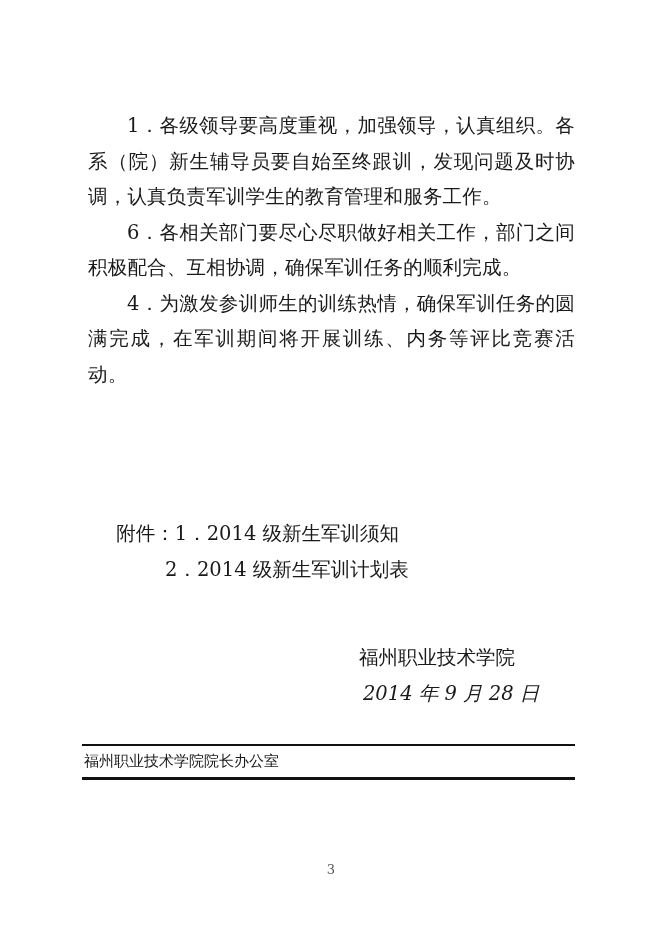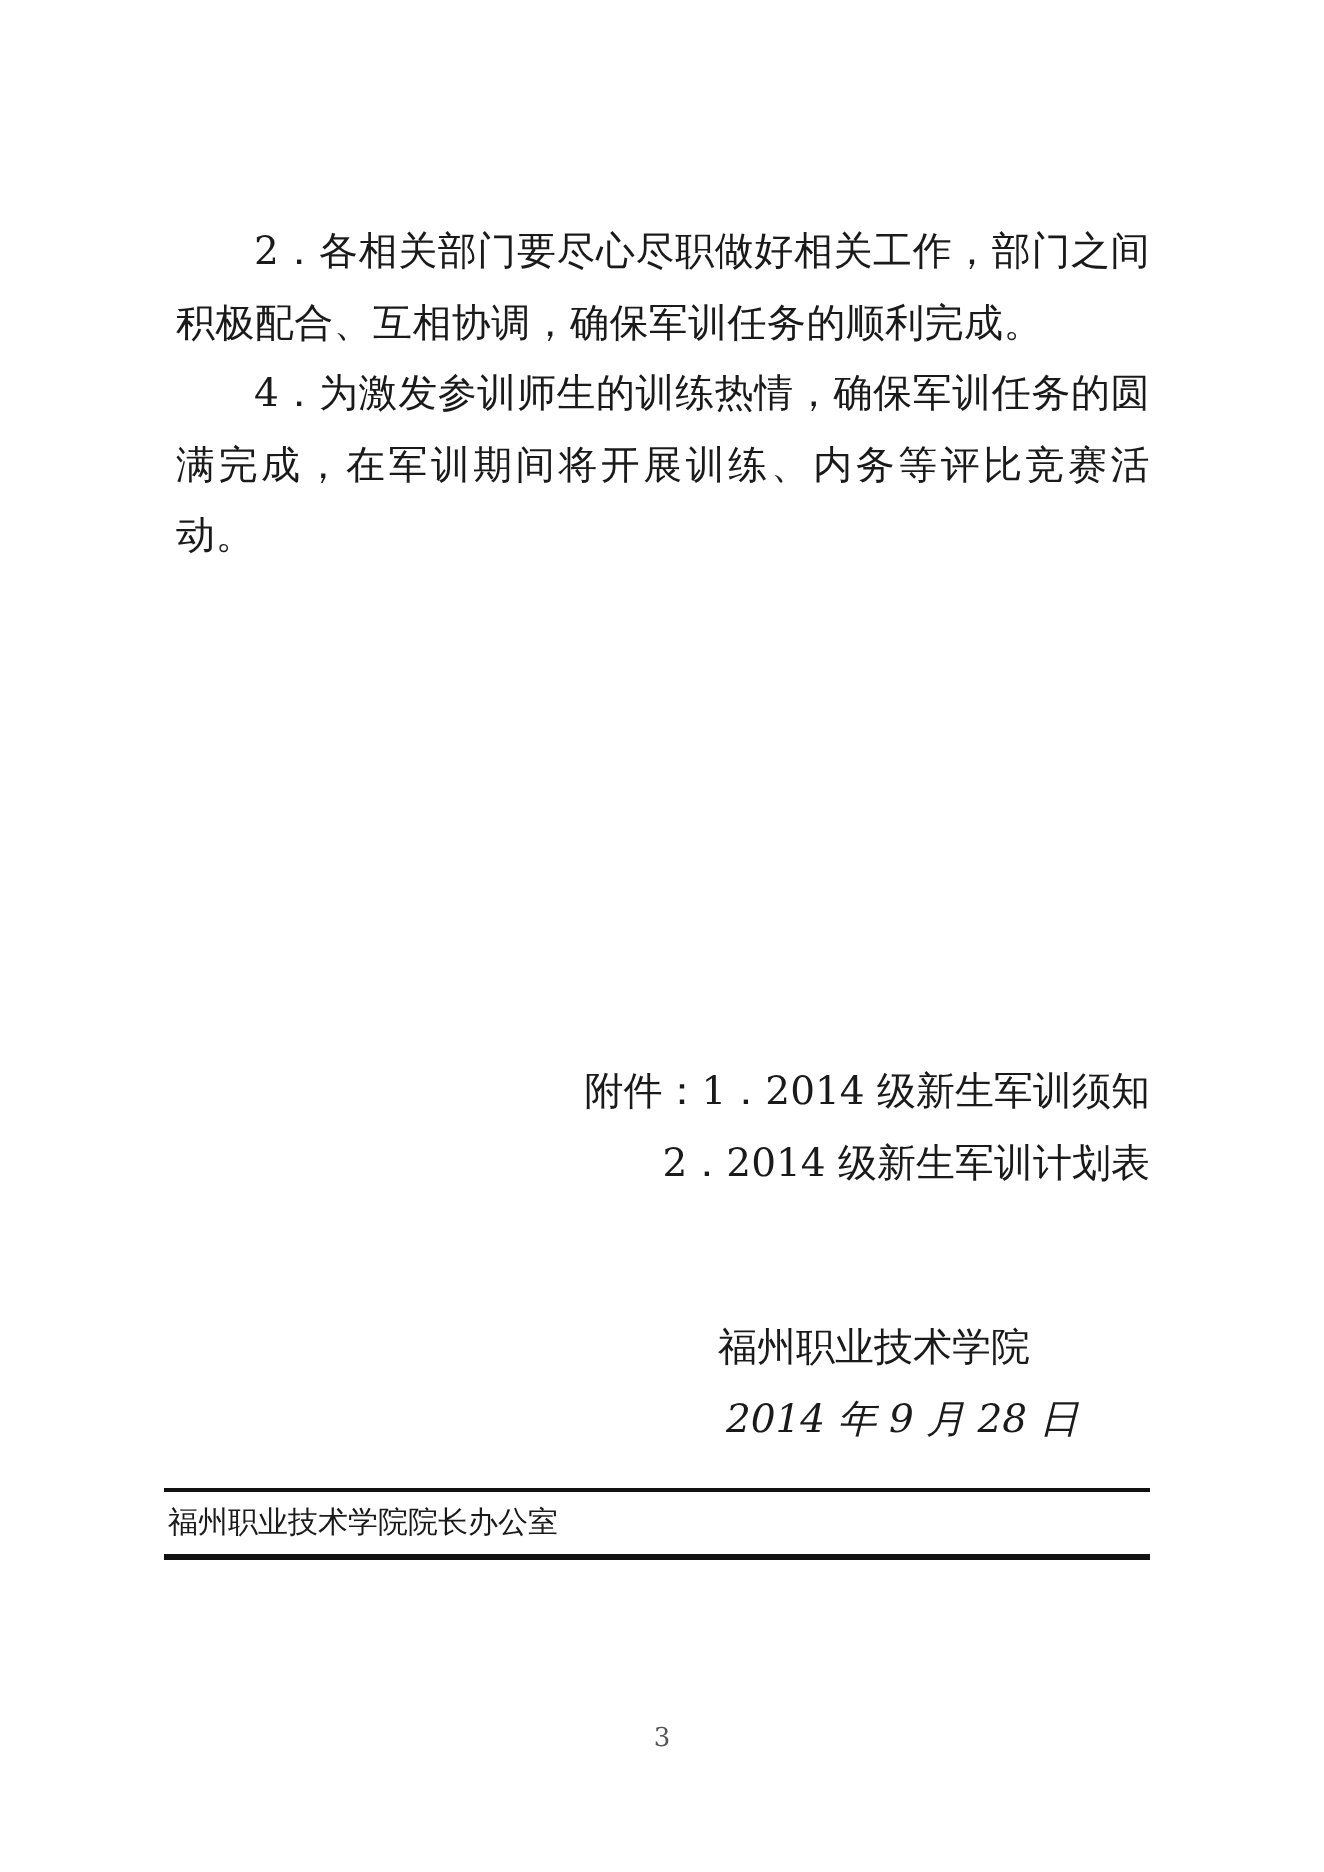--- a/index.html
+++ b/index.html
@@ -39,39 +39,38 @@
     text-justify: inter-ideograph;
     text-indent: 2em;
     margin: 0;
     letter-spacing: 0.2px;
     font-family: "DejaVu Serif", "Liberation Serif", serif;
   }
 
   .attach-block {
     position: absolute;
     left: 88px;
-    top: 528px;
+    top: 516px;
     width: 487px;
-    text-align: right;
   }
 
   .attach-line {
     font-size: 19.5px;
     line-height: 35.5px;
     margin: 0;
     white-space: pre;
     font-family: "DejaVu Serif", "Liberation Serif", serif;
   }
   .attach-line.first { text-indent: 1.45em; }
   .attach-line.second { text-indent: 3.95em; }
 
   .sign-block {
     position: absolute;
     left: 88px;
-    top: 656px;
+    top: 640px;
     width: 487px;
   }
   .sign-line {
     font-size: 19.5px;
     line-height: 35.5px;
     margin: 0;
     white-space: pre;
     text-indent: 13.9em;
     font-family: "DejaVu Serif", "Liberation Serif", serif;
   }
@@ -112,21 +111,22 @@
     color: #555;
     font-family: "DejaVu Serif", "Liberation Serif", serif;
   }
 </style>
 </head>
 <body>
 
 <div class="page">
 
   <div class="body-block">
-    <p class="para">2．各相关部门要尽心尽职做好相关工作，部门之间积极配合、互相协调，确保军训任务的顺利完成。</p>
+    <p class="para">1．各级领导要高度重视，加强领导，认真组织。各系（院）新生辅导员要自始至终跟训，发现问题及时协调，认真负责军训学生的教育管理和服务工作。</p>
+    <p class="para">6．各相关部门要尽心尽职做好相关工作，部门之间积极配合、互相协调，确保军训任务的顺利完成。</p>
     <p class="para">4．为激发参训师生的训练热情，确保军训任务的圆满完成，在军训期间将开展训练、内务等评比竞赛活动。</p>
   </div>
 
   <div class="attach-block">
     <p class="attach-line first">附件：1．2014 级新生军训须知</p>
     <p class="attach-line second">2．2014 级新生军训计划表</p>
   </div>
 
   <div class="sign-block">
     <p class="sign-line">福州职业技术学院</p>

